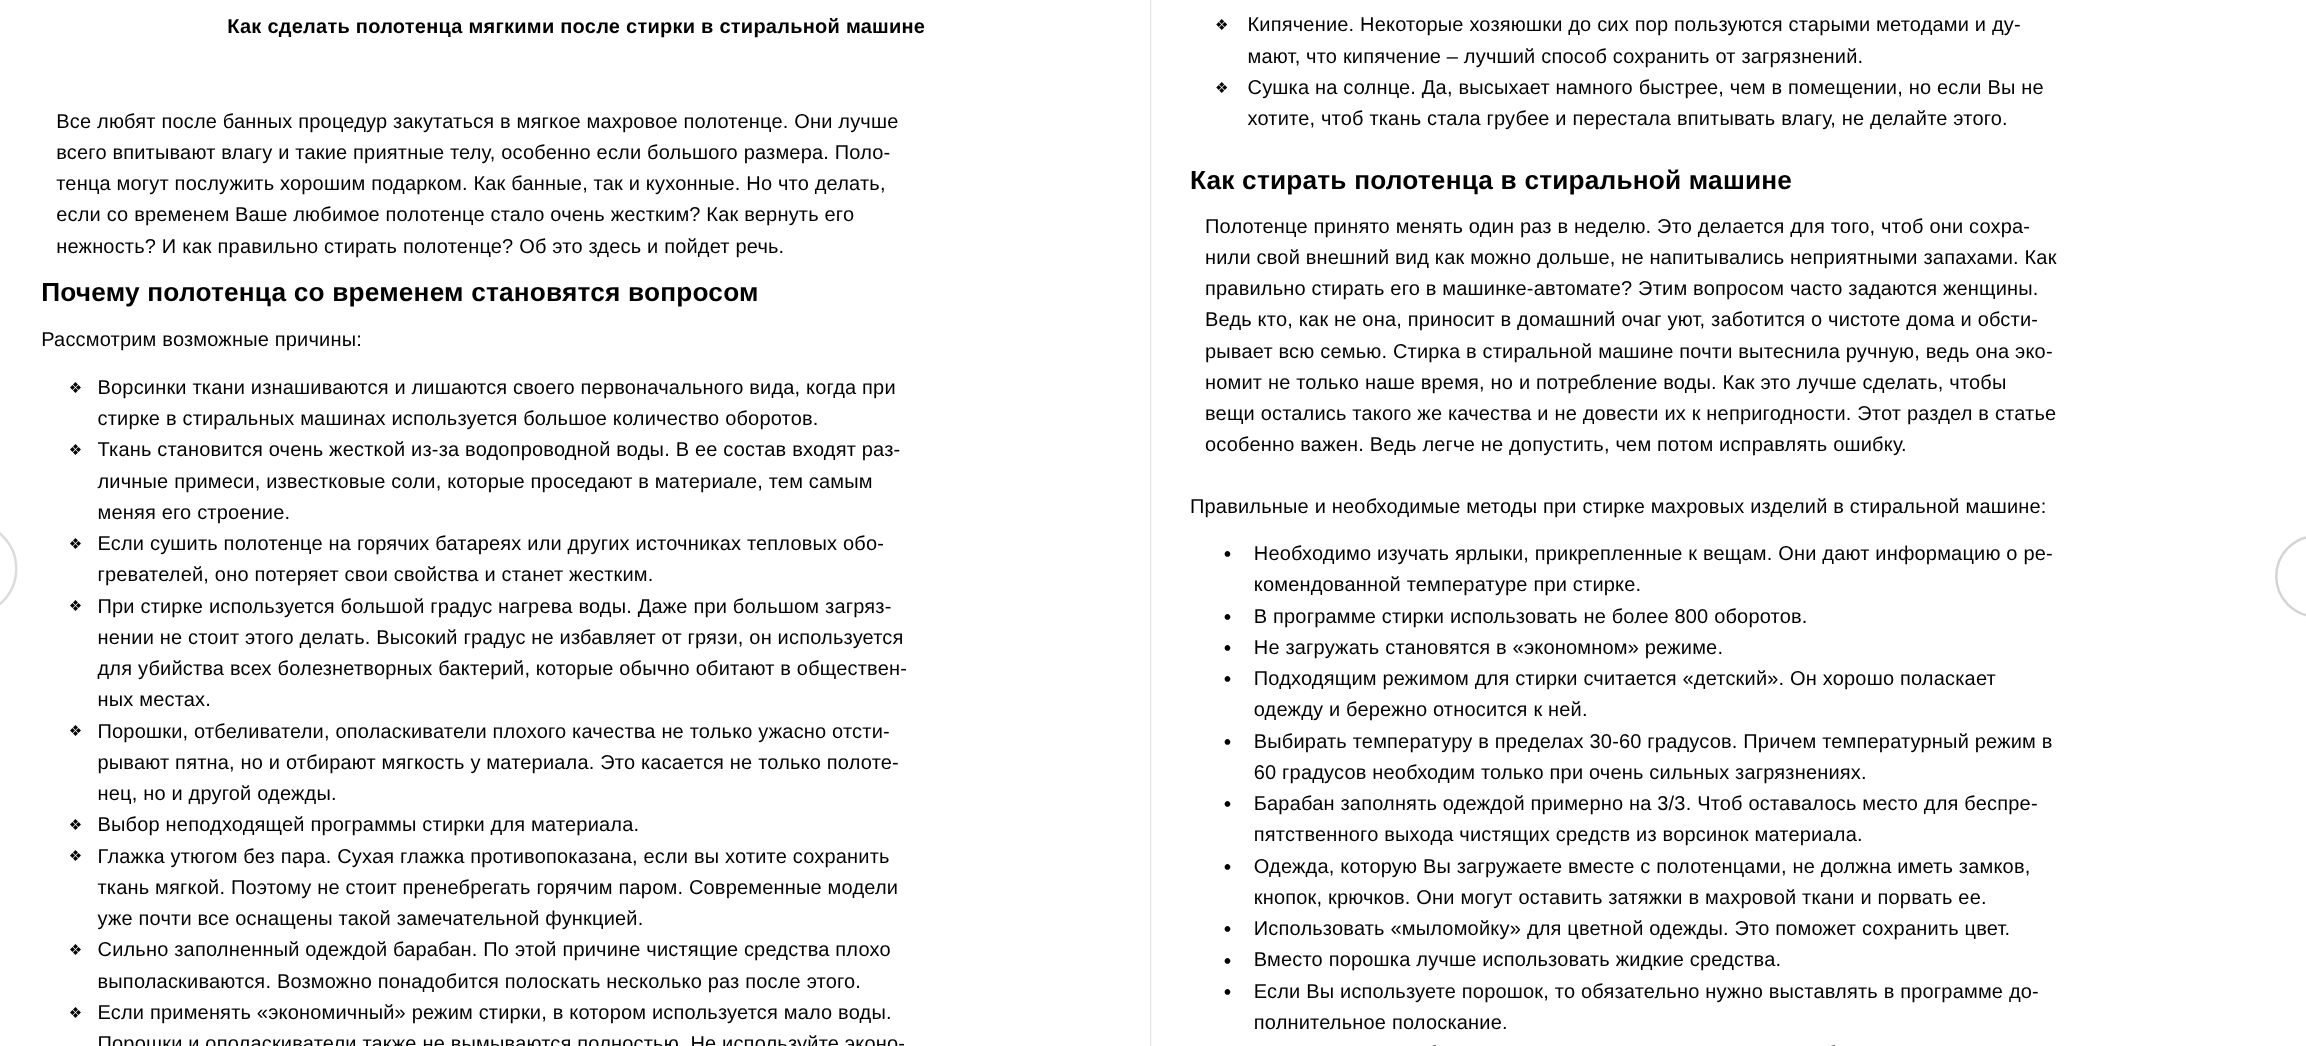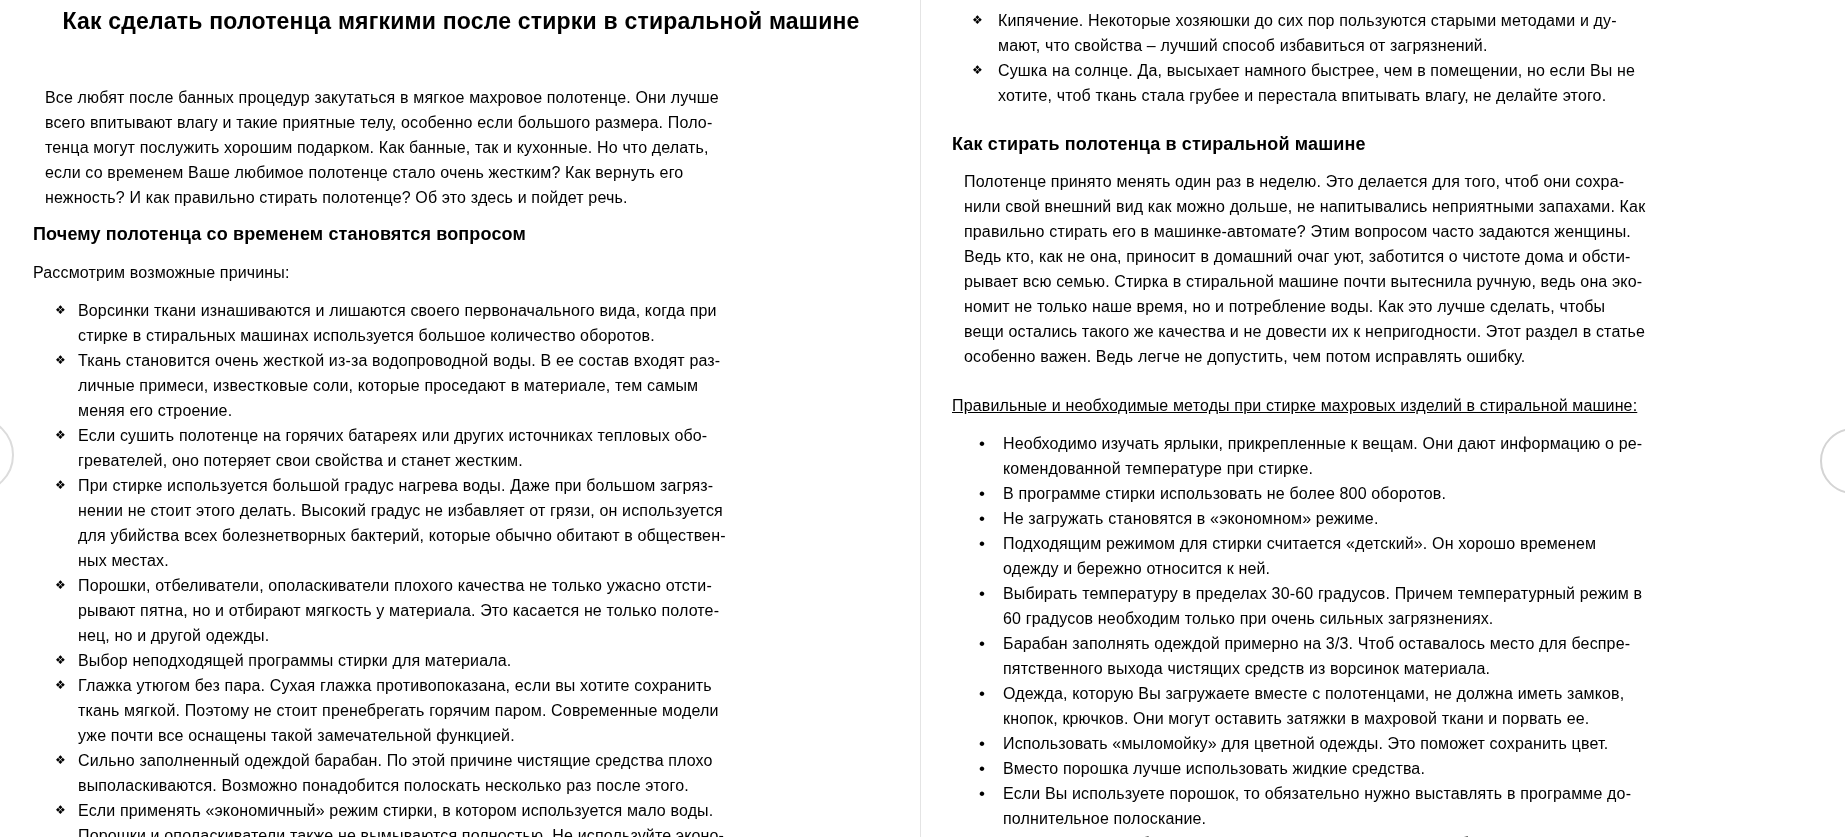--- a/index.html
+++ b/index.html
@@ -7,26 +7,26 @@
     width:1845px;height:837px;overflow:hidden;position:relative;
     background:#ffffff;color:#000000;
     font-family:"Liberation Sans","DejaVu Sans",sans-serif;
     font-size:16px;line-height:25px;letter-spacing:0.15px;
   }
   .page{position:absolute;top:0;}
   .page-left{left:33px;width:856px;}
   .page-right{left:952px;width:862px;}
   .page-divider{position:absolute;left:920px;top:0;width:1px;height:837px;background:#e4e4e4;}
 
-  h1{font-size:23px;line-height:25px;font-weight:bold;text-align:center;margin:9px 0 51px 0;letter-spacing:0.2px;}
-  h2{font-size:18px;line-height:25px;font-weight:bold;margin:11px 0 13px 0;}
+  h1{font-size:16px;line-height:25px;font-weight:bold;text-align:center;margin:9px 0 51px 0;letter-spacing:0.2px;}
+  h2{font-size:21px;line-height:25px;font-weight:bold;margin:11px 0 13px 0;}
   .page-right h2{margin:24px 0 5px 0;}
   p{margin:12px;white-space:pre-line;}
   p.lead{margin:0 0 4px 0;}
-  .page-right p.lead{margin:24px 0 13px 0;text-decoration:underline;}
+  .page-right p.lead{margin:24px 0 13px 0;}
 
   ul.list{list-style:none;margin:13px 0 0 0;padding:0;}
   ul.cont{margin:8px 0 0 0;}
   ul.dot{margin:0;}
   ul.list li{display:flex;align-items:flex-start;}
   .li-text{white-space:pre-line;flex:1;}
   .marker{flex:none;line-height:25px;}
   ul.diamond .marker{width:23px;margin-left:22px;font-size:12px;}
   ul.diamond.cont .marker{width:26px;margin-left:20px;}
   ul.dot .marker{width:24px;margin-left:27px;font-size:17px;}
@@ -104,21 +104,21 @@
     </ul>
 </section>
 
 <div class="page-divider"></div>
 
 <section class="page page-right">
   <ul class="list diamond cont">
       <li>
         <span class="marker">❖</span>
         <span class="li-text">Кипячение. Некоторые хозяюшки до сих пор пользуются старыми методами и ду-
-мают, что свойства – лучший способ избавиться от загрязнений.</span>
+мают, что кипячение – лучший способ сохранить от загрязнений.</span>
       </li>
       <li>
         <span class="marker">❖</span>
         <span class="li-text">Сушка на солнце. Да, высыхает намного быстрее, чем в помещении, но если Вы не
 хотите, чтоб ткань стала грубее и перестала впитывать влагу, не делайте этого.</span>
       </li>
     </ul>
   <h2>Как стирать полотенца в стиральной машине</h2>
   <p>Полотенце принято менять один раз в неделю. Это делается для того, чтоб они сохра-
 нили свой внешний вид как можно дольше, не напитывались неприятными запахами. Как
@@ -138,21 +138,21 @@
       <li>
         <span class="marker">•</span>
         <span class="li-text">В программе стирки использовать не более 800 оборотов.</span>
       </li>
       <li>
         <span class="marker">•</span>
         <span class="li-text">Не загружать становятся в «экономном» режиме.</span>
       </li>
       <li>
         <span class="marker">•</span>
-        <span class="li-text">Подходящим режимом для стирки считается «детский». Он хорошо временем
+        <span class="li-text">Подходящим режимом для стирки считается «детский». Он хорошо поласкает
 одежду и бережно относится к ней.</span>
       </li>
       <li>
         <span class="marker">•</span>
         <span class="li-text">Выбирать температуру в пределах 30-60 градусов. Причем температурный режим в
 60 градусов необходим только при очень сильных загрязнениях.</span>
       </li>
       <li>
         <span class="marker">•</span>
         <span class="li-text">Барабан заполнять одеждой примерно на 3/3. Чтоб оставалось место для беспре-

